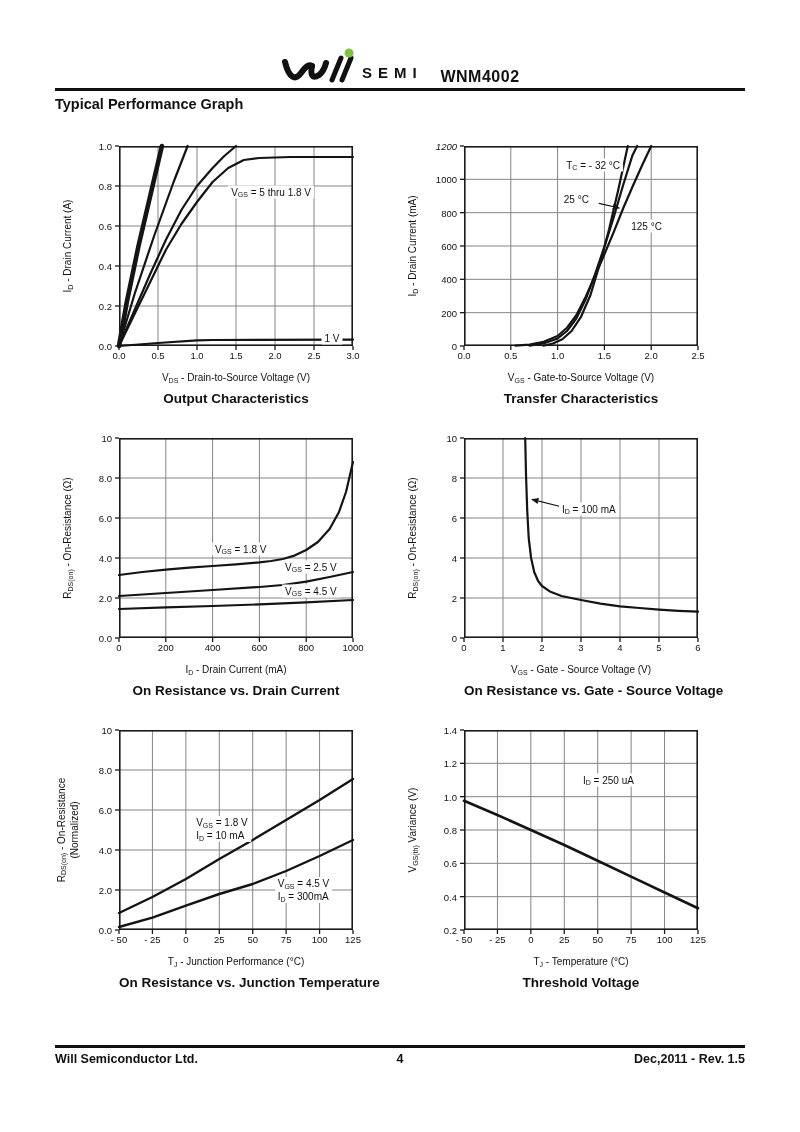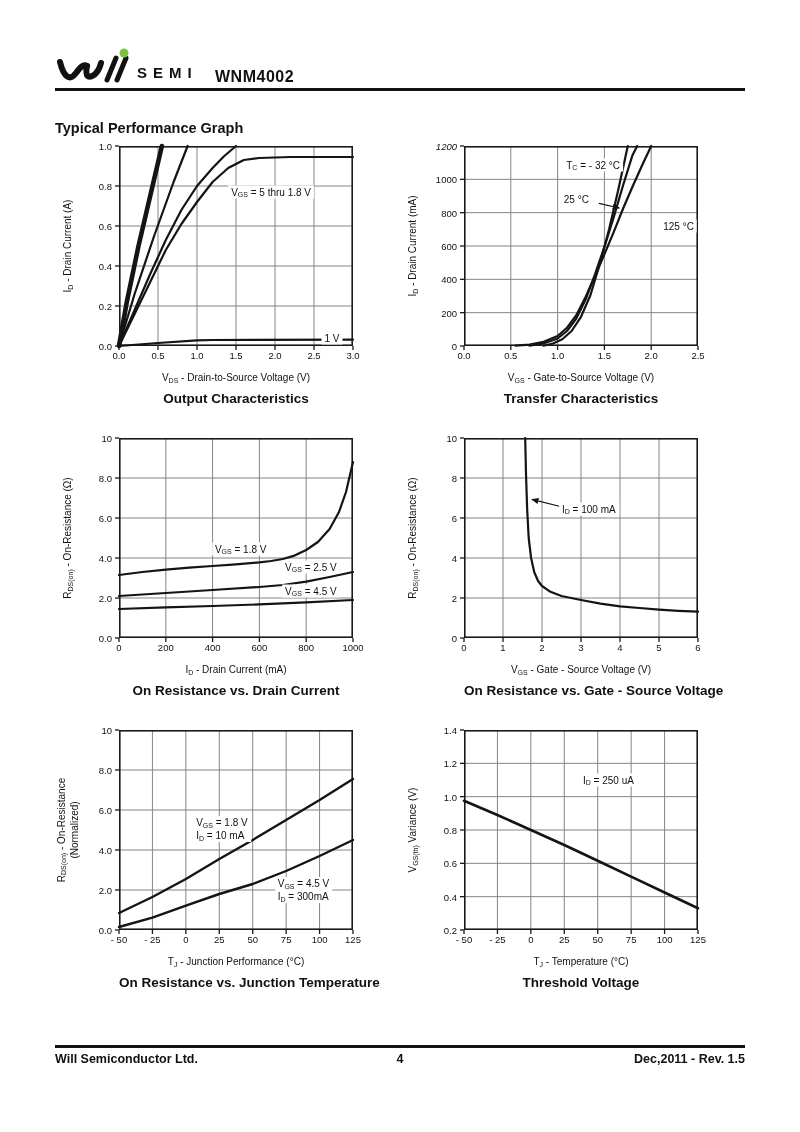--- a/index.html
+++ b/index.html
@@ -2,24 +2,24 @@
 <html><head>
 <meta charset="utf-8">
 <style>
   html,body{margin:0;padding:0;background:#e8e8e8;}
   .page{
     position:relative;width:800px;height:1132px;background:#ffffff;margin:0 auto;
     font-family:"Liberation Sans",sans-serif;color:#111;overflow:hidden;
   }
   
   .hdr{position:absolute;left:55px;right:55px;top:42px;height:46px;border-bottom:3px solid #111;
-       display:flex;align-items:flex-end;justify-content:flex-start;}
+       display:flex;align-items:flex-end;justify-content:center;}
   .logo{display:flex;align-items:flex-end;}
   .part-number{font-size:16px;font-weight:bold;letter-spacing:0.5px;padding-bottom:2px;}
-  .section-title{position:absolute;left:55px;top:96px;font-size:14.5px;font-weight:bold;margin-top:24px;}
+  .section-title{position:absolute;left:55px;top:96px;font-size:14.5px;font-weight:bold;}
   
   .charts{position:absolute;left:55px;top:146px;width:690px;
           display:grid;grid-template-columns:345px 345px;row-gap:30px;}
   .panel{height:262px;position:relative;}
   .prow{display:flex;height:200px;}
   .ycol{width:26px;height:200px;position:relative;flex:none;}
   .yl-inner{position:absolute;top:50%;left:50%;transform:translate(-50%,-50%) rotate(-90deg);
             white-space:nowrap;font-size:10px;text-align:center;line-height:1.25;}
   .plotcol{margin-left:38px;flex:none;width:234px;}
   .plot{width:234px;height:200px;position:relative;}
@@ -182,21 +182,21 @@
               <div class="tick ytick" style="top: 100px;">600</div>
               <div class="tick ytick" style="top: 66.6667px;">800</div>
               <div class="tick ytick" style="top: 33.3333px;">1000</div>
               <div class="tick ytick" style="top: 0px; font-style: italic;">1200</div>
               <div class="anno" style="left: 129.168px; top: 19.1667px;">
                 <div><span>T</span><sub>C</sub><span> =  - 32 °C</span></div>
               </div>
               <div class="anno" style="left: 112.32px; top: 53.3333px;">
                 <div><span>25 °C</span></div>
               </div>
-              <div class="anno" style="left: 182.52px; top: 80px; margin-left: 32px;">
+              <div class="anno" style="left: 182.52px; top: 80px;">
                 <div><span>125 °C</span></div>
               </div>
             </div>
           <div class="xlabel"><span>V</span><sub>GS</sub><span> - Gate-to-Source Voltage (V)</span></div>
           <figcaption class="ctitle">Transfer Characteristics</figcaption>
         </div>
       </div>
     </figure>
 
     <figure class="panel" style="margin:0">

